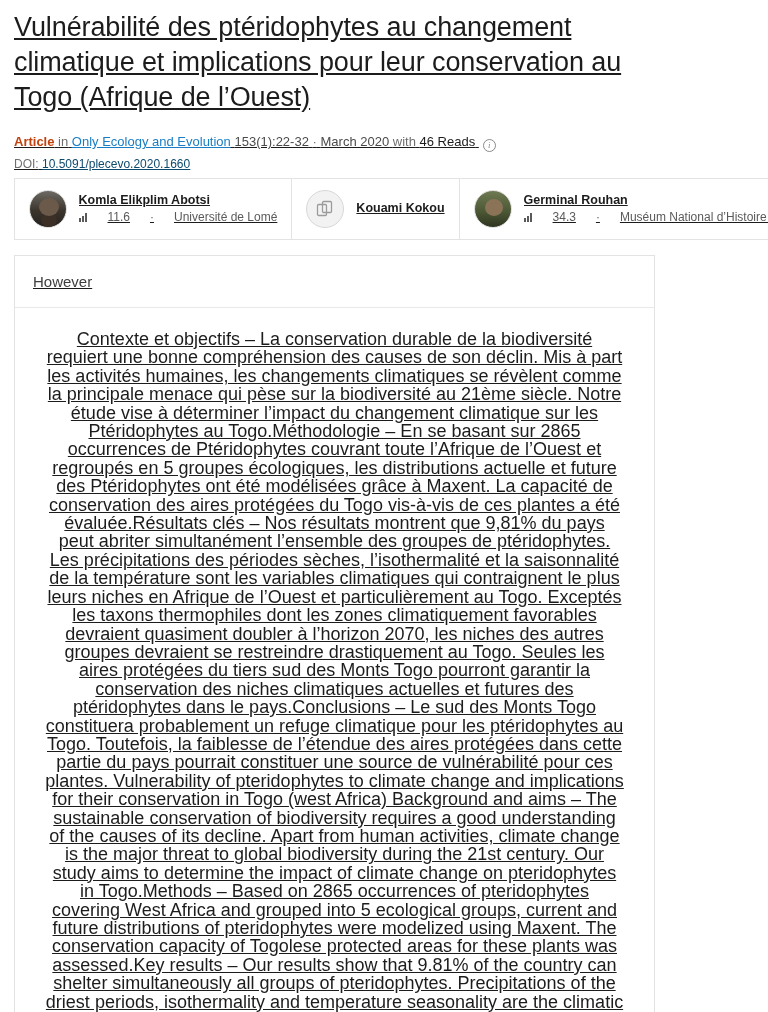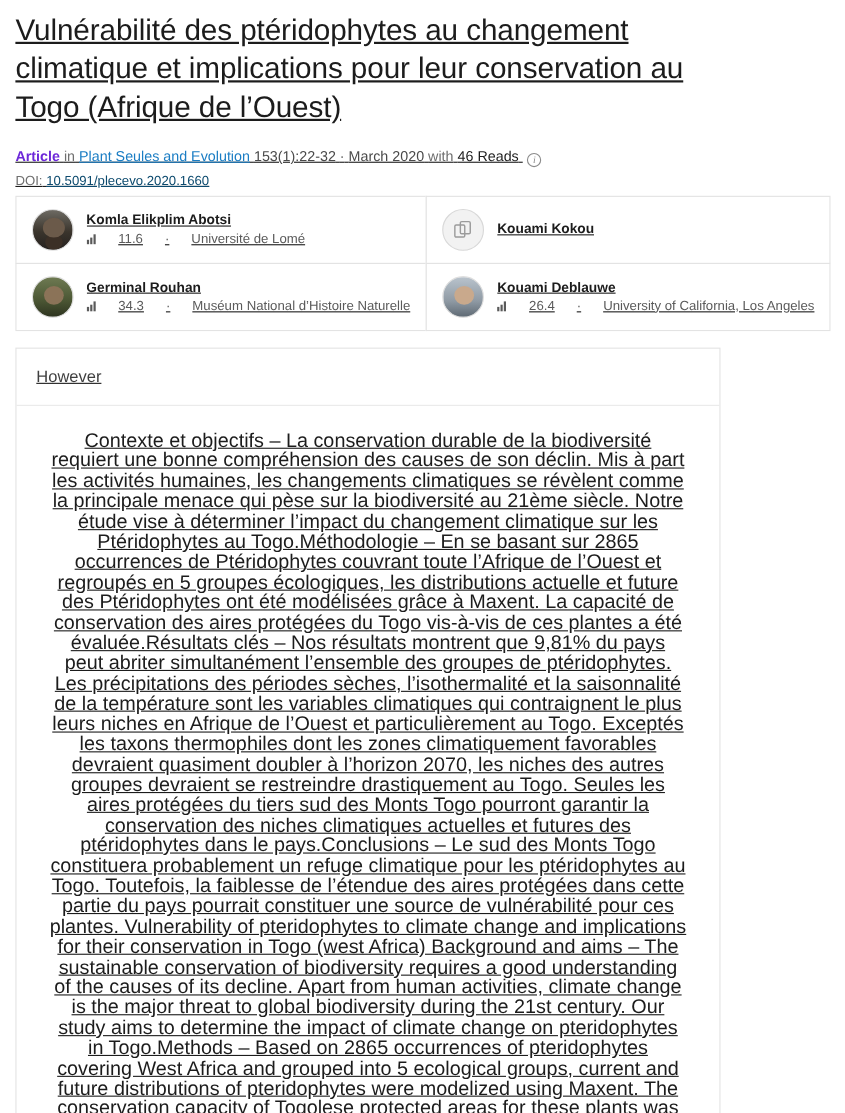--- a/index.html
+++ b/index.html
@@ -30,21 +30,21 @@
     letter-spacing: -0.1px;
     margin: 6px 0 18px 0;
   }
   
   .meta-line {
     font-size: 13px;
     color: #4a4a4a;
     line-height: 18px;
     margin-bottom: 5px;
   }
-  .meta-line .strong { font-weight: bold; color: #6d28d9; }
+  .meta-line .strong { font-weight: bold; color: #c2410c; }
   .meta-line .muted { color: #6f6f6f; }
   .meta-line .journal { color: #1a7dc4; }
   .meta-line .reads { color: #1c1c1c; }
   .info-icon {
     display: inline-block;
     width: 13px; height: 13px;
     border: 1px solid #8a8a8a;
     border-radius: 50%;
     color: #8a8a8a;
     font-size: 9px;
@@ -74,21 +74,21 @@
   }
   .cite-icon {
     width: 14px; height: 14px;
     position: relative;
     display: inline-block;
   }
   .cite-icon svg { display: block; }
   
   .authors {
     display: grid;
-    grid-template-columns: 1fr 1fr;
+    grid-template-columns: 1fr 1fr 1fr 1fr;
     gap: 0px;
     border: 0;
     margin-bottom: 16px;
   }
   .author-card {
     border: 1px solid #e3e3e3;
     background: #fff;
     height: 62px;
     display: flex;
     align-items: center;
@@ -187,21 +187,21 @@
 </head>
 <body>
 
 <div class="page">
 
   <h1 class="pub-title">Vulnérabilité des ptéridophytes au changement climatique et implications pour leur conservation au Togo (Afrique de l’Ouest)</h1>
 
   <div class="meta-line">
     <span class="strong">Article</span>
     <span class="muted">in</span>
-    <a class="journal" href="#">Plant Seules and Evolution</a>
+    <a class="journal" href="#">Only Ecology and Evolution</a>
     <span>153(1):22-32</span>
     <span class="muted">·</span>
     <span>March 2020</span>
     <span class="muted">with</span>
     <span class="reads">46 Reads</span>
     <span class="info-icon">i</span>
   </div>
 
   <div class="doi-line">
     <span>DOI:</span>

